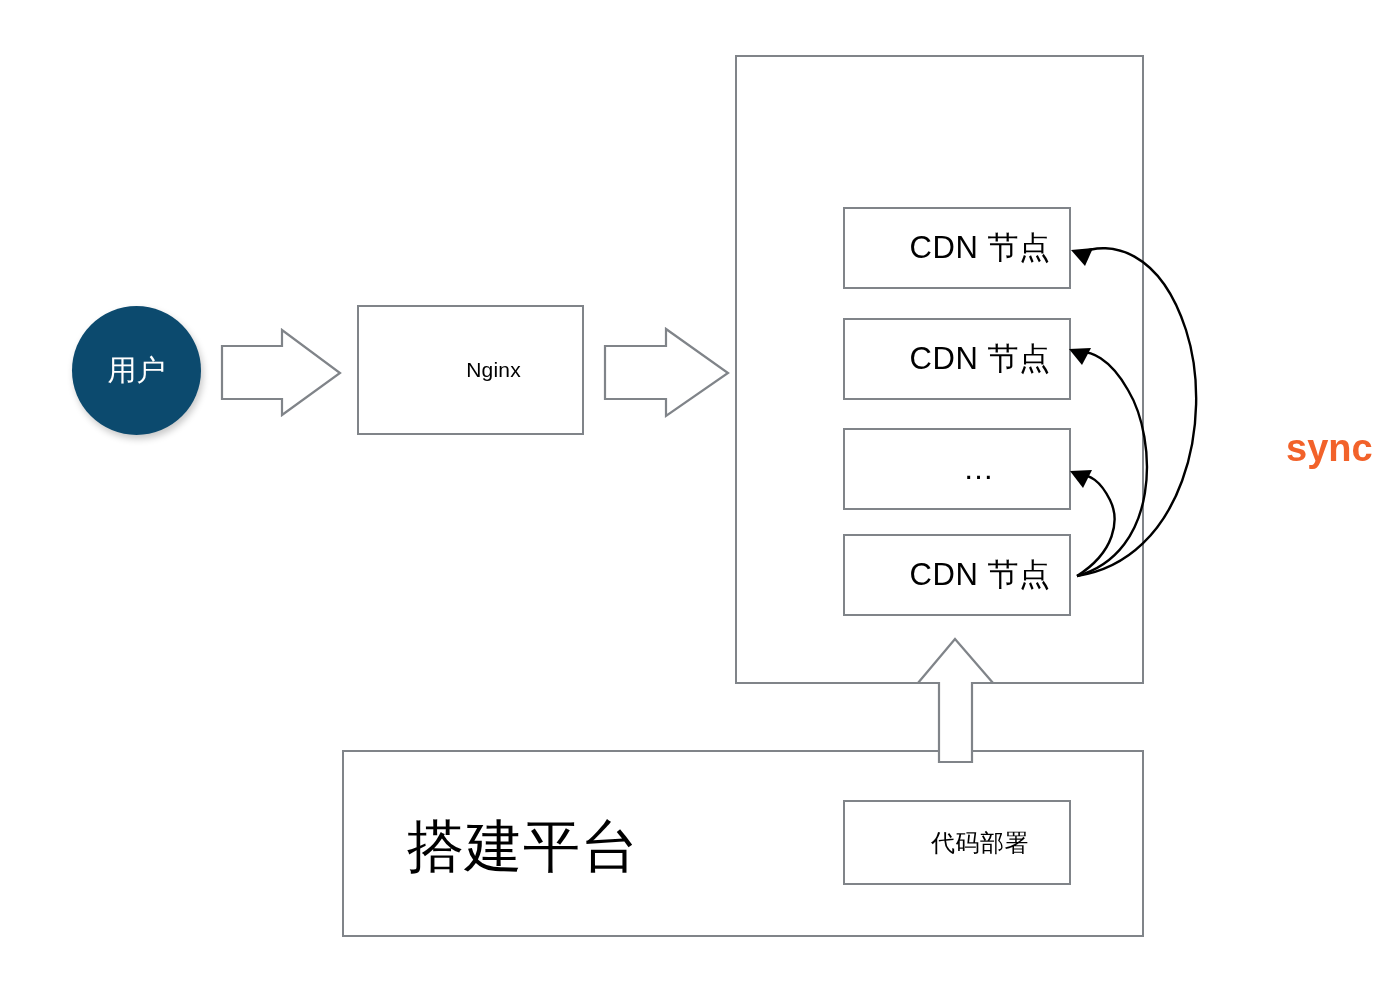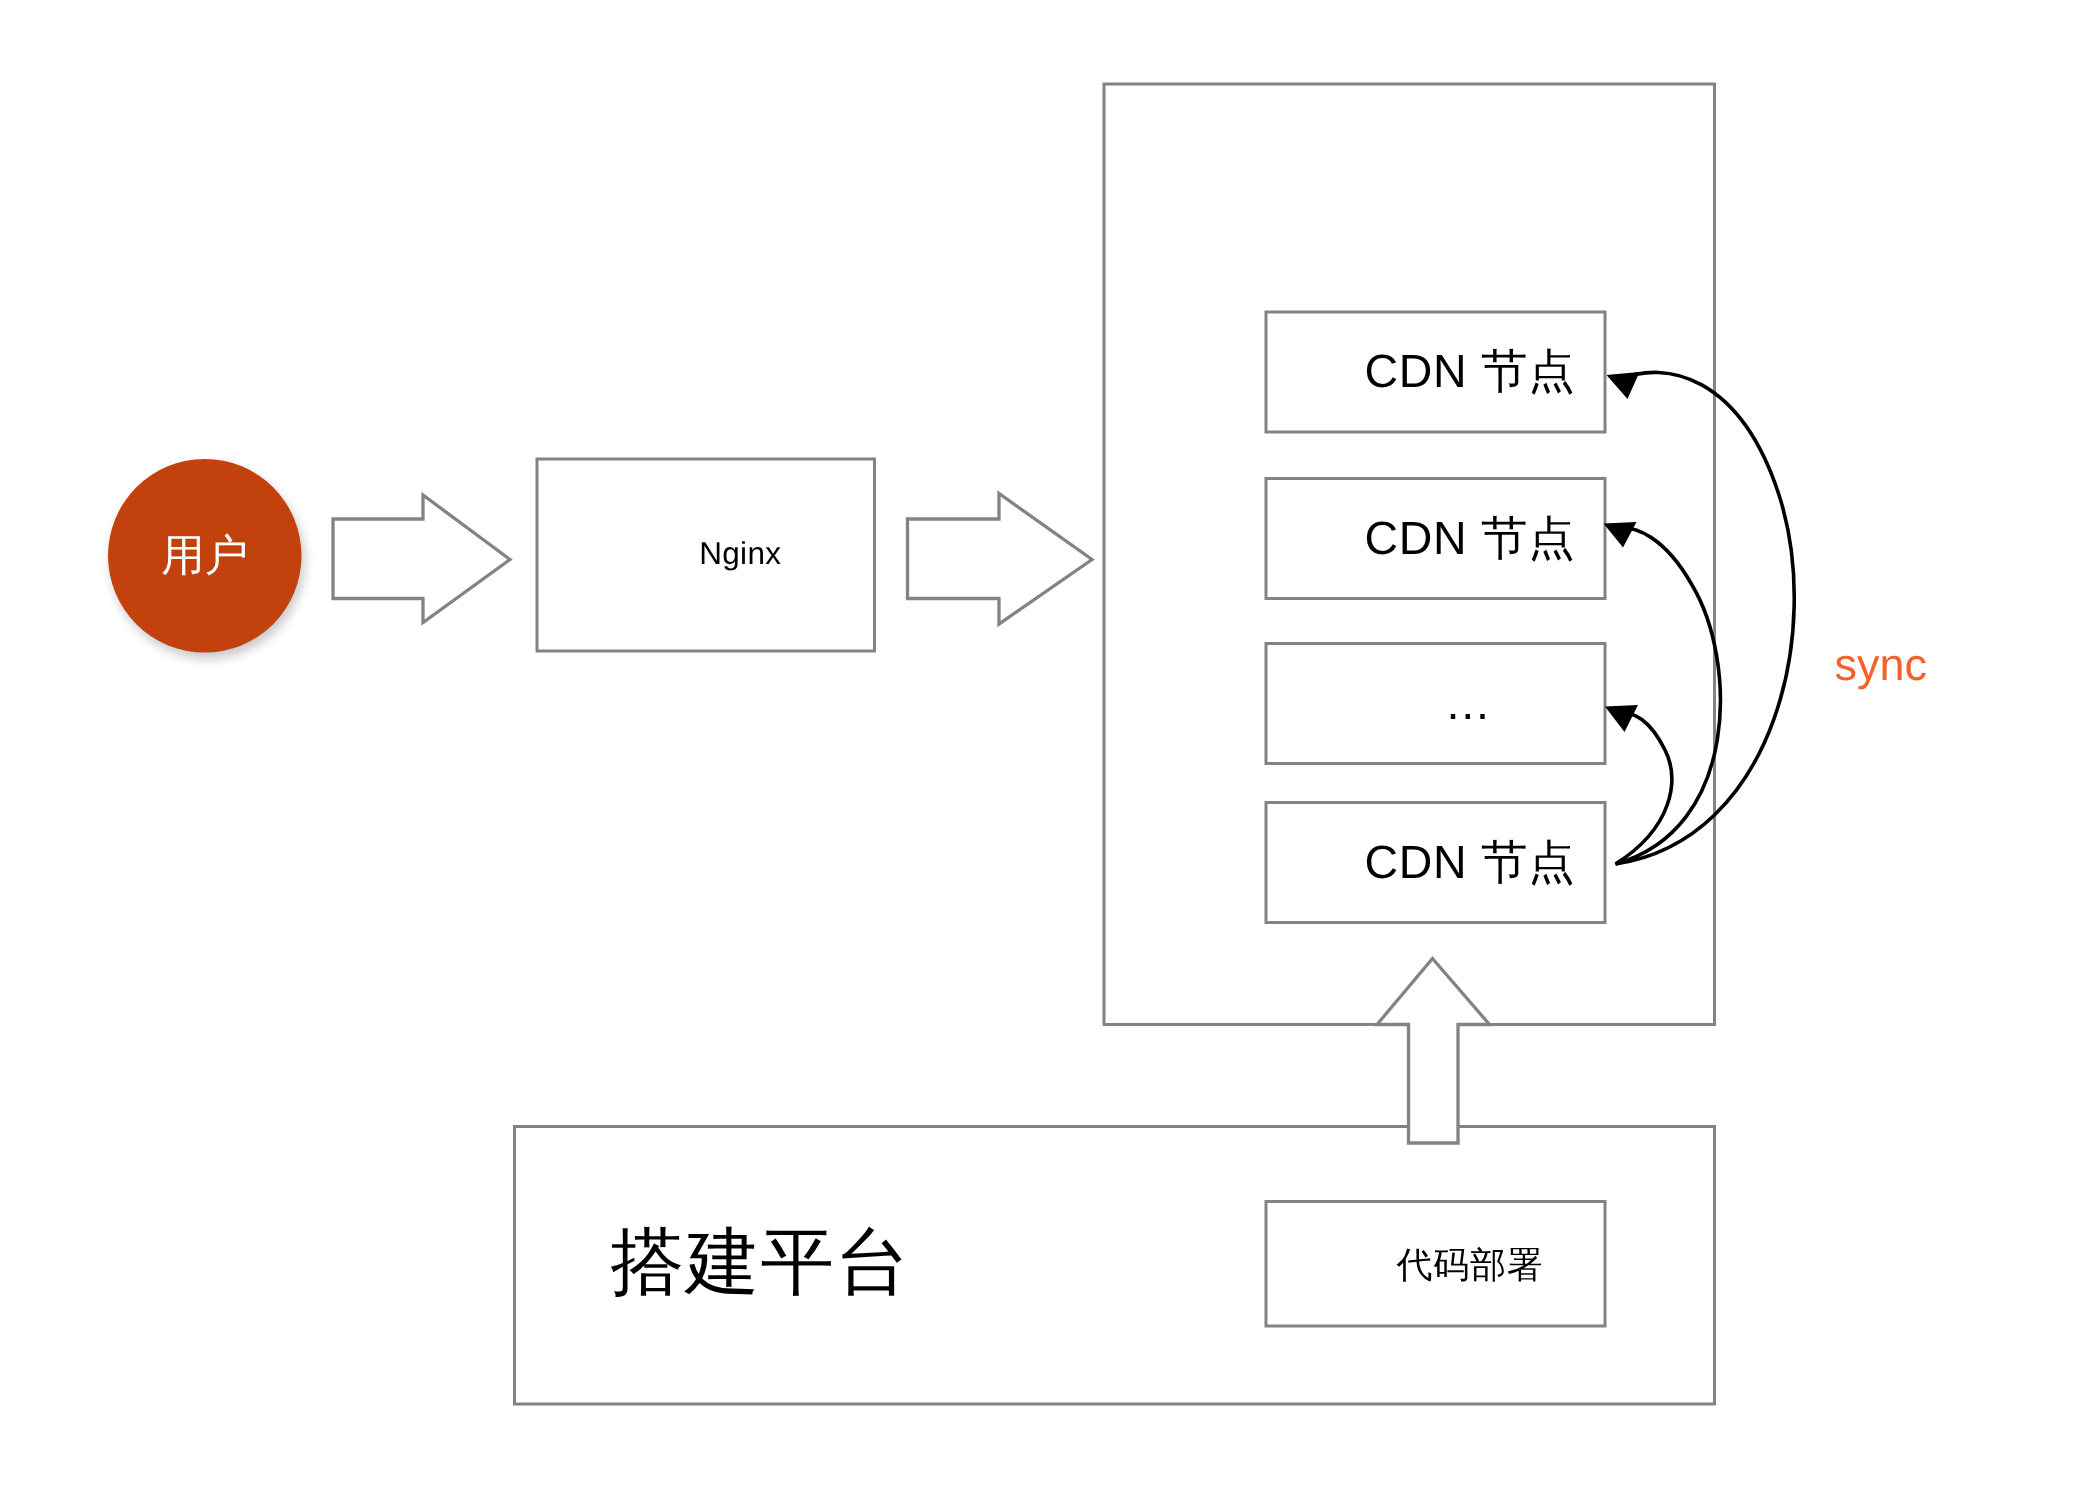--- a/index.html
+++ b/index.html
@@ -102,41 +102,41 @@
     left: 342px;
     top: 750px;
     width: 802px;
     height: 187px;
     display: block;
   }
   #platform-title {
     position: absolute;
     left: 407px;
     top: 809px;
-    font-size: 49px;
+    font-size: 57px;
     color: #000000;
     letter-spacing: 1px;
     white-space: nowrap;
   }
   #deploy-box {
     left: 843px;
     top: 800px;
     width: 228px;
     height: 85px;
     font-size: 24px;
     letter-spacing: 0.5px;
   }
 
   
   #sync-label {
     position: absolute;
-    left: 1223px;
+    left: 1286px;
     top: 427px;
-    font-size: 30px;
-    font-weight: 400;
+    font-size: 38px;
+    font-weight: 700;
     white-space: nowrap;
   }
 
   
   #overlay {
     position: absolute;
     left: 0;
     top: 0;
     width: 1392px;
     height: 1008px;
@@ -156,21 +156,21 @@
   .sync-head {
     fill: #000000;
     stroke: none;
   }
 </style>
 </head>
 <body>
 
 <div id="canvas">
 
-  <div class="circle" id="user-circle" style="background: #c2410c; color: rgb(255, 255, 255);">
+  <div class="circle" id="user-circle" style="background: #0c4a6e; color: rgb(255, 255, 255);">
     <span>用户</span>
   </div>
 
   <div class="box" id="nginx-box">
     <span>Nginx</span>
   </div>
 
   <div class="box" id="cluster-box"></div>
 
 

